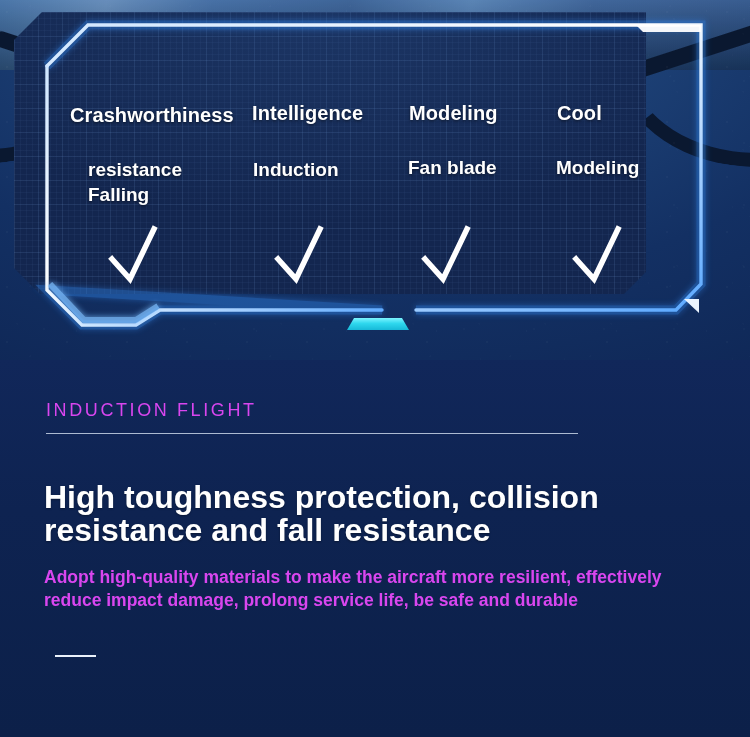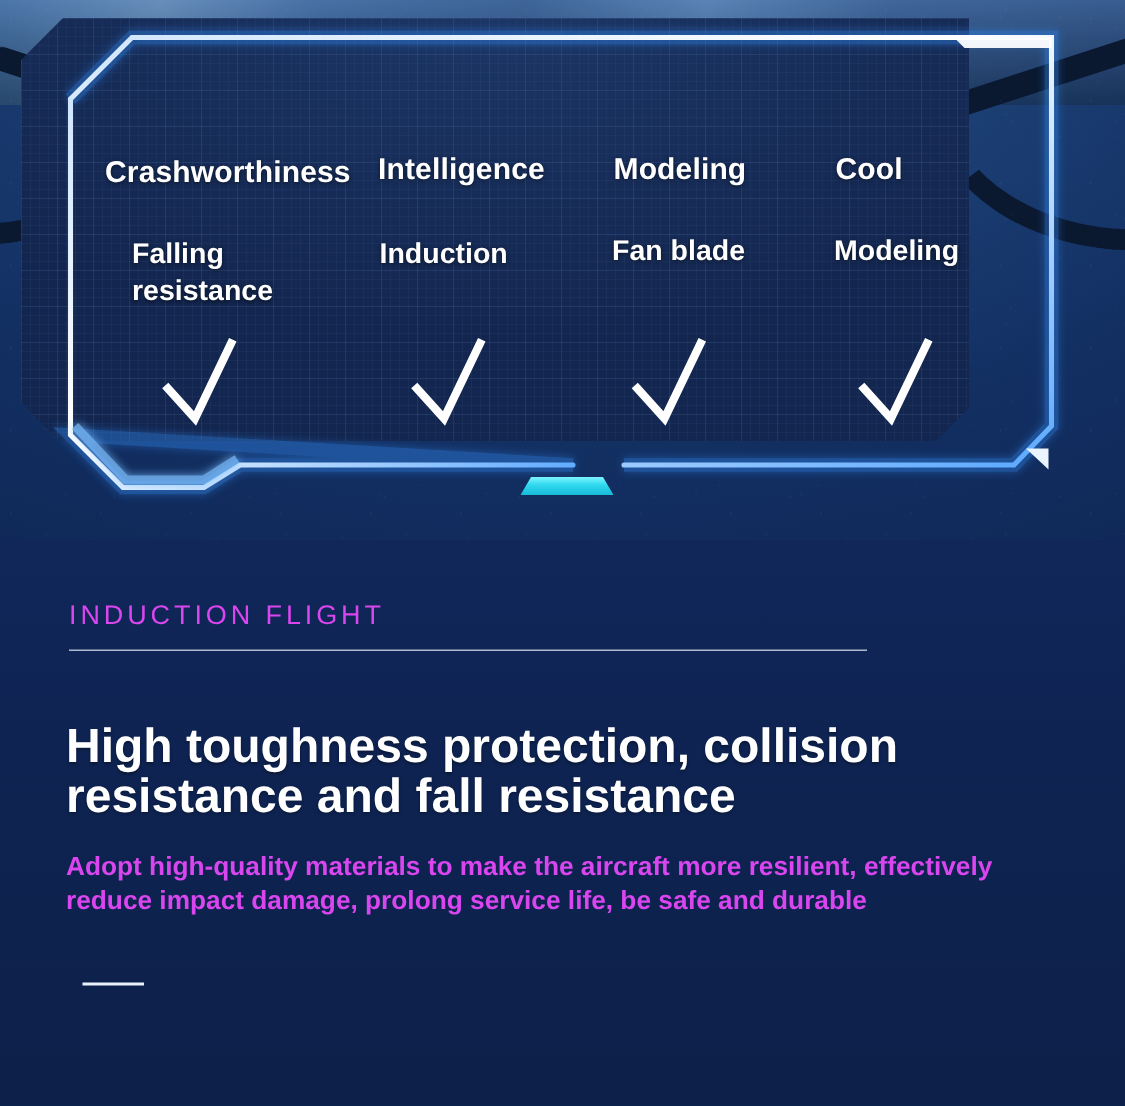--- a/index.html
+++ b/index.html
@@ -161,22 +161,22 @@
     <path d="M 592 3 L 657 3 L 657 10 L 599 10 Z" fill="#ffffff" opacity=".95"></path>
   </svg>
 </div>
 
 <div id="bottom-tab"></div>
 
 <div id="feature-grid">
 
   <div class="frow1" style="left:26px;  top:82px;">Crashworthiness</div>
   <div class="frow2" style="left:44px;  top:135px;">
+    <div>resistance</div>
     <div>Falling</div>
-    <div>resistance</div>
   </div>
   <svg class="check" style="left:64px; top:203px;" width="56" height="64" viewBox="0 0 56 64">
     <path d="M 4 34 L 22 54 L 46 4" fill="none" stroke="#ffffff" stroke-width="5.5" stroke-linecap="square" stroke-linejoin="miter"></path>
   </svg>
 
   <div class="frow1" style="left:208px; top:80px;">Intelligence</div>
   <div class="frow2" style="left:209px; top:135px;">Induction</div>
   <svg class="check" style="left:230px; top:203px;" width="56" height="64" viewBox="0 0 56 64">
     <path d="M 4 34 L 22 54 L 46 4" fill="none" stroke="#ffffff" stroke-width="5.5" stroke-linecap="square" stroke-linejoin="miter"></path>
   </svg>

